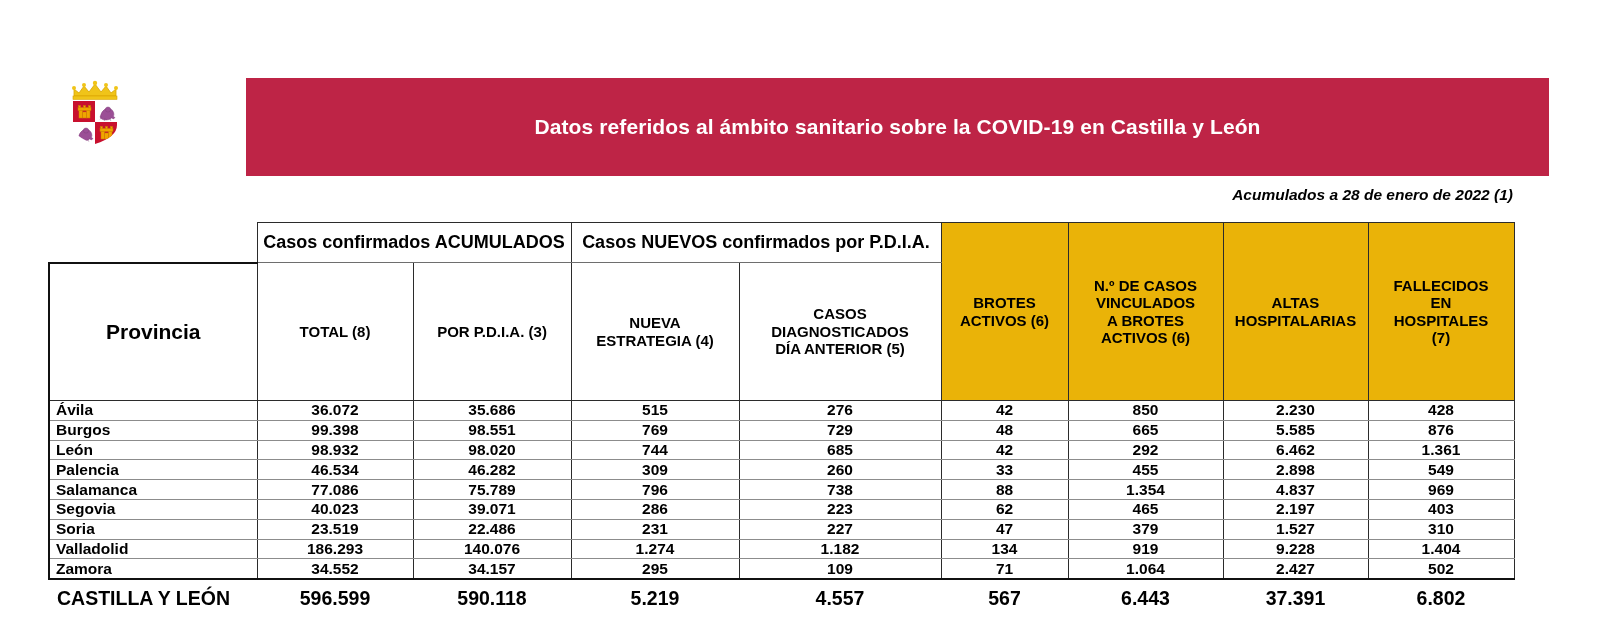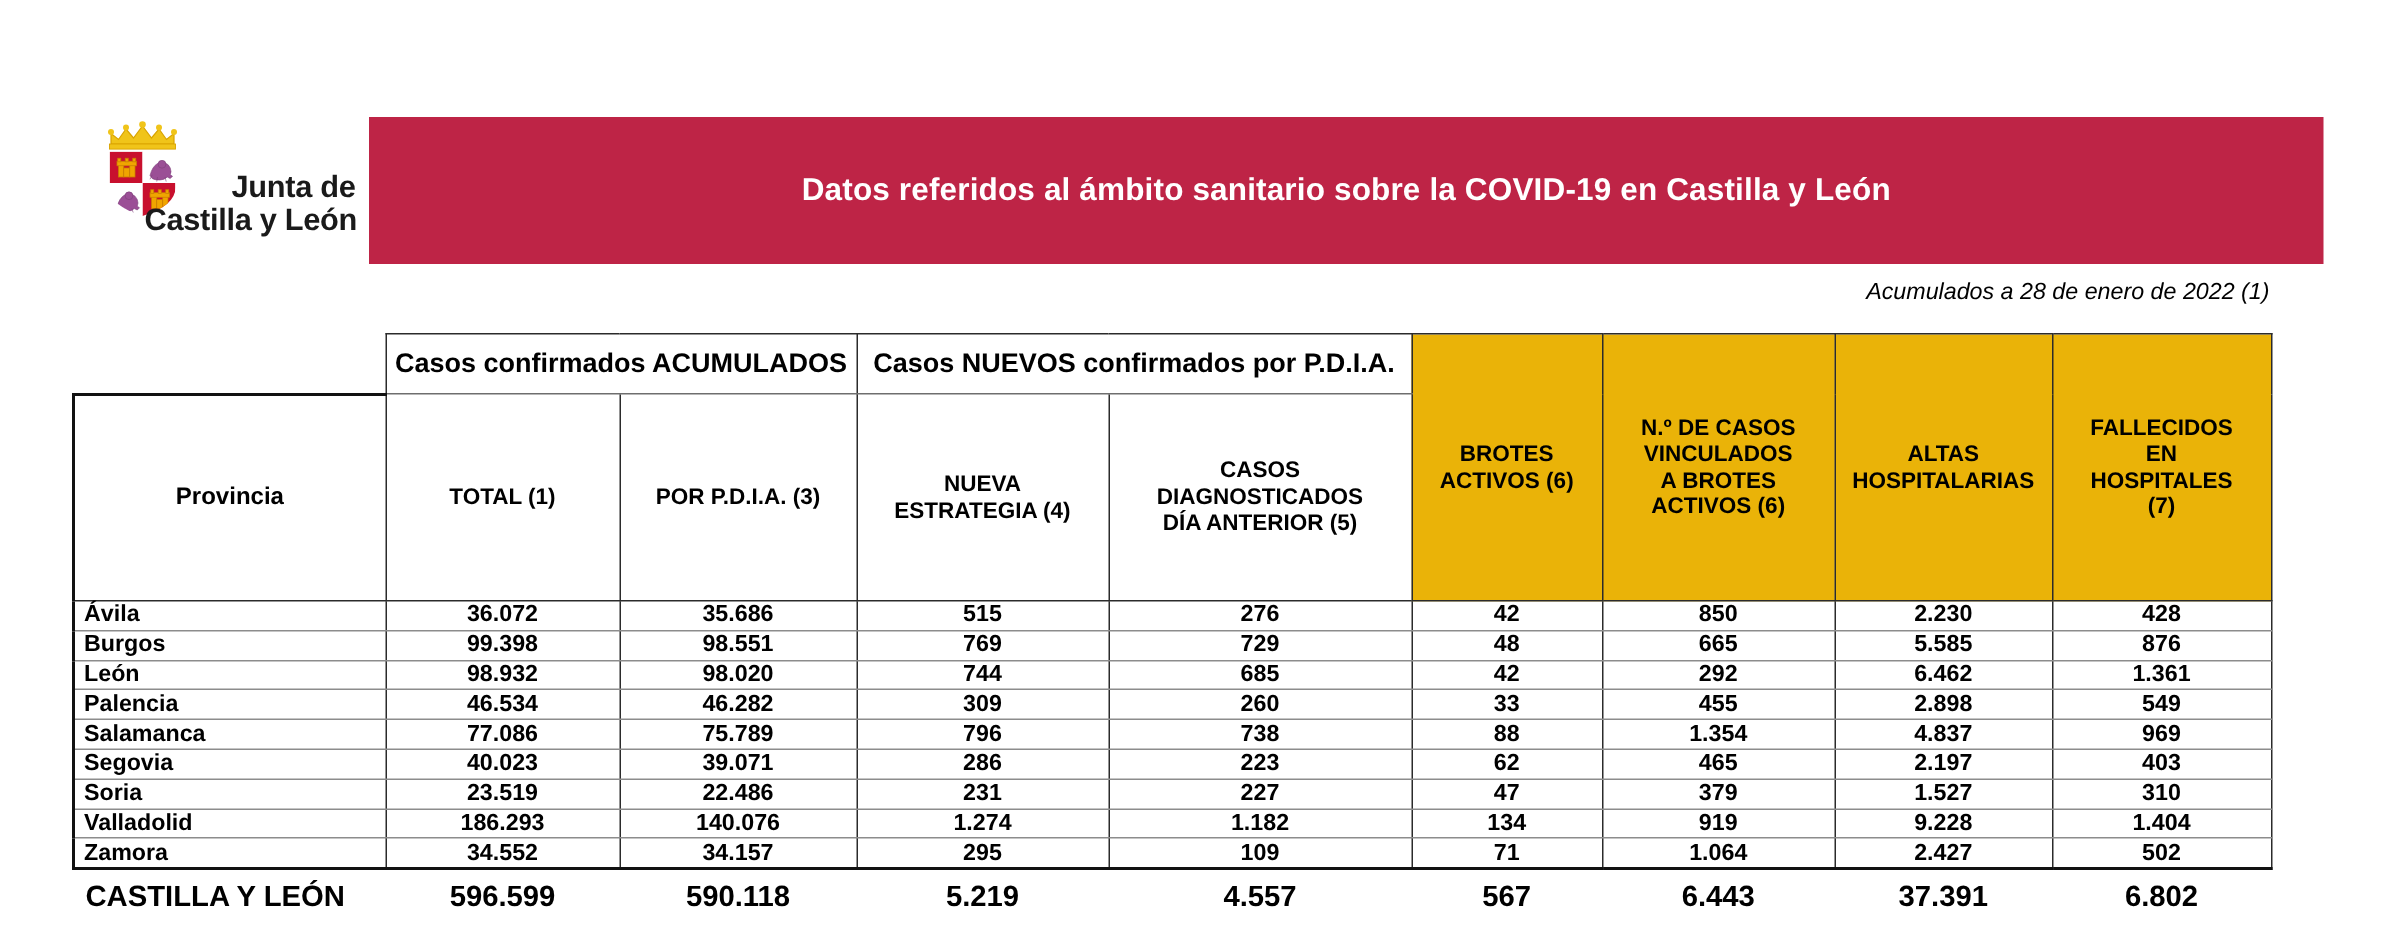--- a/index.html
+++ b/index.html
@@ -73,21 +73,21 @@
   }
 
   .accum-note {
     position: absolute;
     left: 0;
     top: 186px;
     width: 1513px;
     text-align: right;
     font-size: 15.5px;
     font-style: italic;
-    font-weight: normal;
+    font-weight: bold;
     color: #000000;
   }
 
   
   .table-wrap {
     position: absolute;
     left: 48px;
     top: 222px;
     width: 1465px;
   }
@@ -124,21 +124,21 @@
     height: 98px;
     font-size: 15px;
     line-height: 1.16;
     text-align: center;
     border: 1.5px solid #2b2b2b;
     background: #fff;
     padding: 0 3px;
   }
   .chead-prov {
     height: 138px;
-    font-size: 16px;
+    font-size: 21px;
     text-align: center;
     border-left: 2.5px solid #111;
     border-top: 2.5px solid #111;
     border-right: 1.5px solid #2b2b2b;
     border-bottom: 1.5px solid #2b2b2b;
     background: #fff;
   }
   .chead-tall {
     height: 138px;
     font-size: 15px;
@@ -237,24 +237,20 @@
           <path d="M37.5 36.5 l-1.5 3 M41 38 l-0.5 3 M46 38 l0.8 3"></path>
         </g>
 
         <g fill="#9b4f96" stroke="#7d3f7a" stroke-width="0.4">
           <path d="M14 58 q1.5-6 5-8 q2.5-1.5 5-0.5 q2.5 1 3.5 3.5 q1 2.5 0 4.5 l1.5 1 l-1.5 1.5 l-2-1 q-2 2-5 2 q-3.5 0-5-1 z"></path>
           <circle cx="22" cy="50.5" r="2.6"></circle>
           <path d="M15.5 57.5 l-1.5 3 M19 59 l-0.5 3 M24 59 l0.8 3"></path>
         </g>
       </g>
     </svg>
-    <div class="logo-text">
-      <span class="l1">Junta de</span>
-      <span class="l2">Castilla y León</span>
-    </div>
   </div>
 
   <div class="banner">
     <div class="banner-title">Datos referidos al ámbito sanitario sobre la COVID-19 en Castilla y León</div>
   </div>
 </div>
 
 <div class="accum-note">Acumulados a 28 de enero de 2022 (1)</div>
 
 <div class="table-wrap">
@@ -294,21 +290,21 @@
         <td class="chead-tall" rowspan="2">
           <span>FALLECIDOS</span><br>
           <span>EN</span><br>
           <span>HOSPITALES</span><br>
           <span>(7)</span>
         </td>
       </tr>
 
       <tr>
         <td class="chead-prov">Provincia</td>
-        <td class="chead">TOTAL (1)</td>
+        <td class="chead">TOTAL (8)</td>
         <td class="chead">POR P.D.I.A. (3)</td>
         <td class="chead">
           <span>NUEVA</span><br>
           <span>ESTRATEGIA (4)</span>
         </td>
         <td class="chead">
           <span>CASOS</span><br>
           <span>DIAGNOSTICADOS</span><br>
           <span>DÍA ANTERIOR (5)</span>
         </td>

